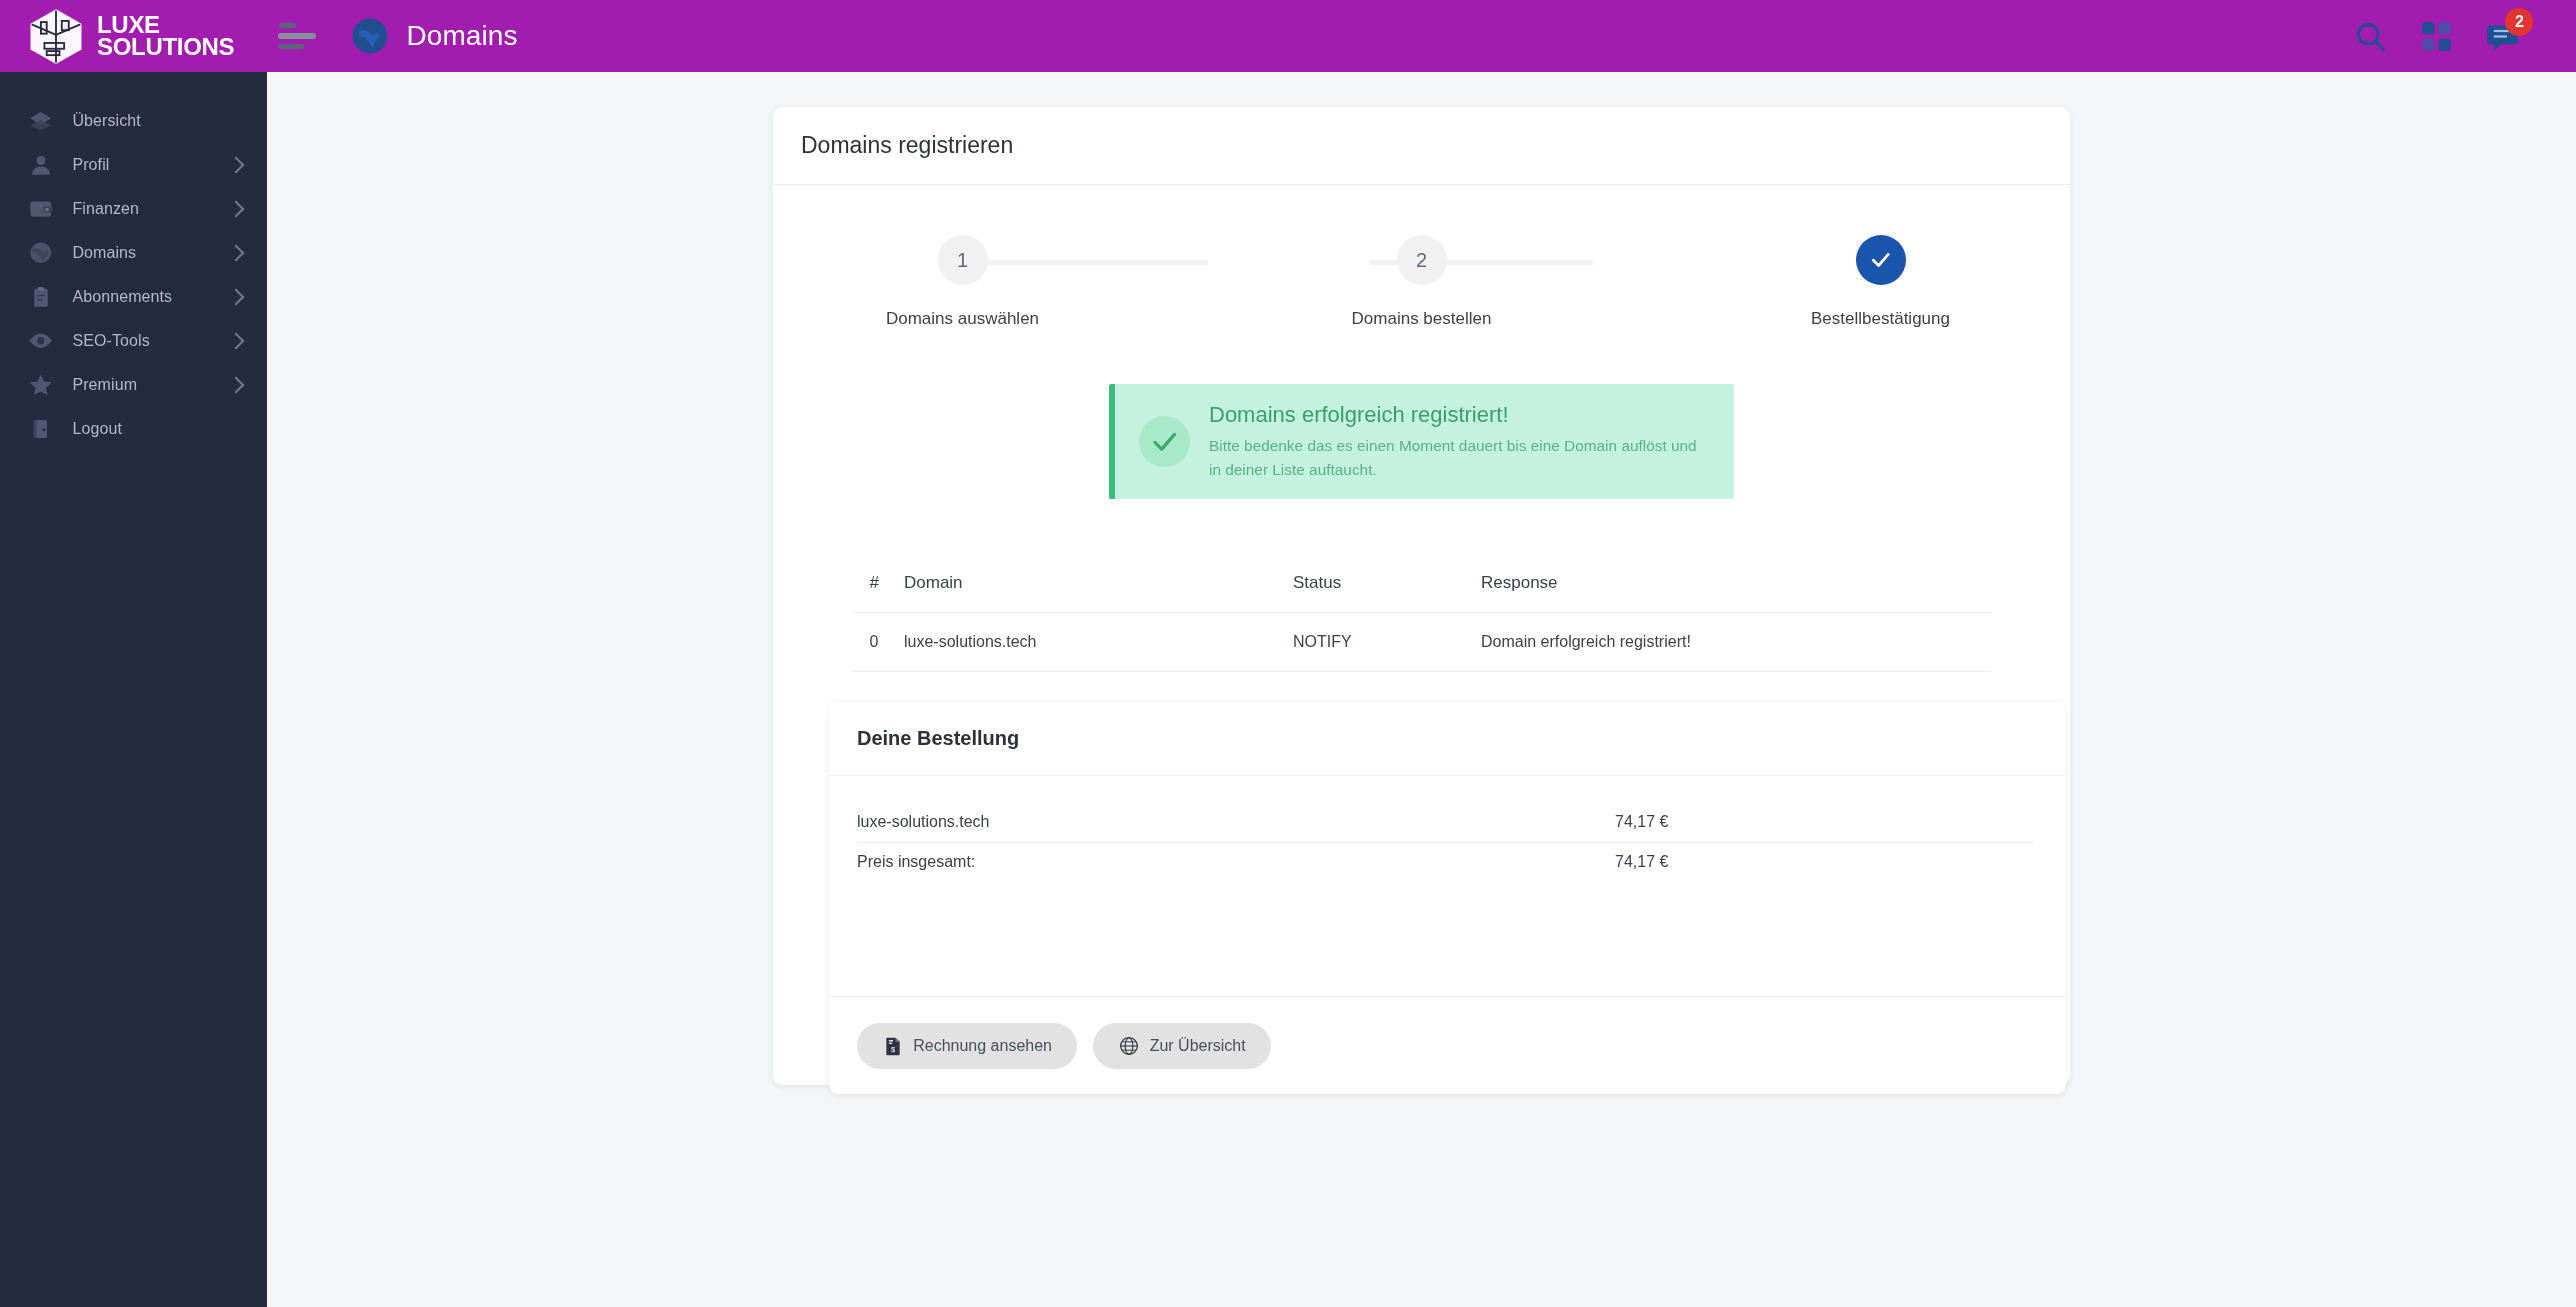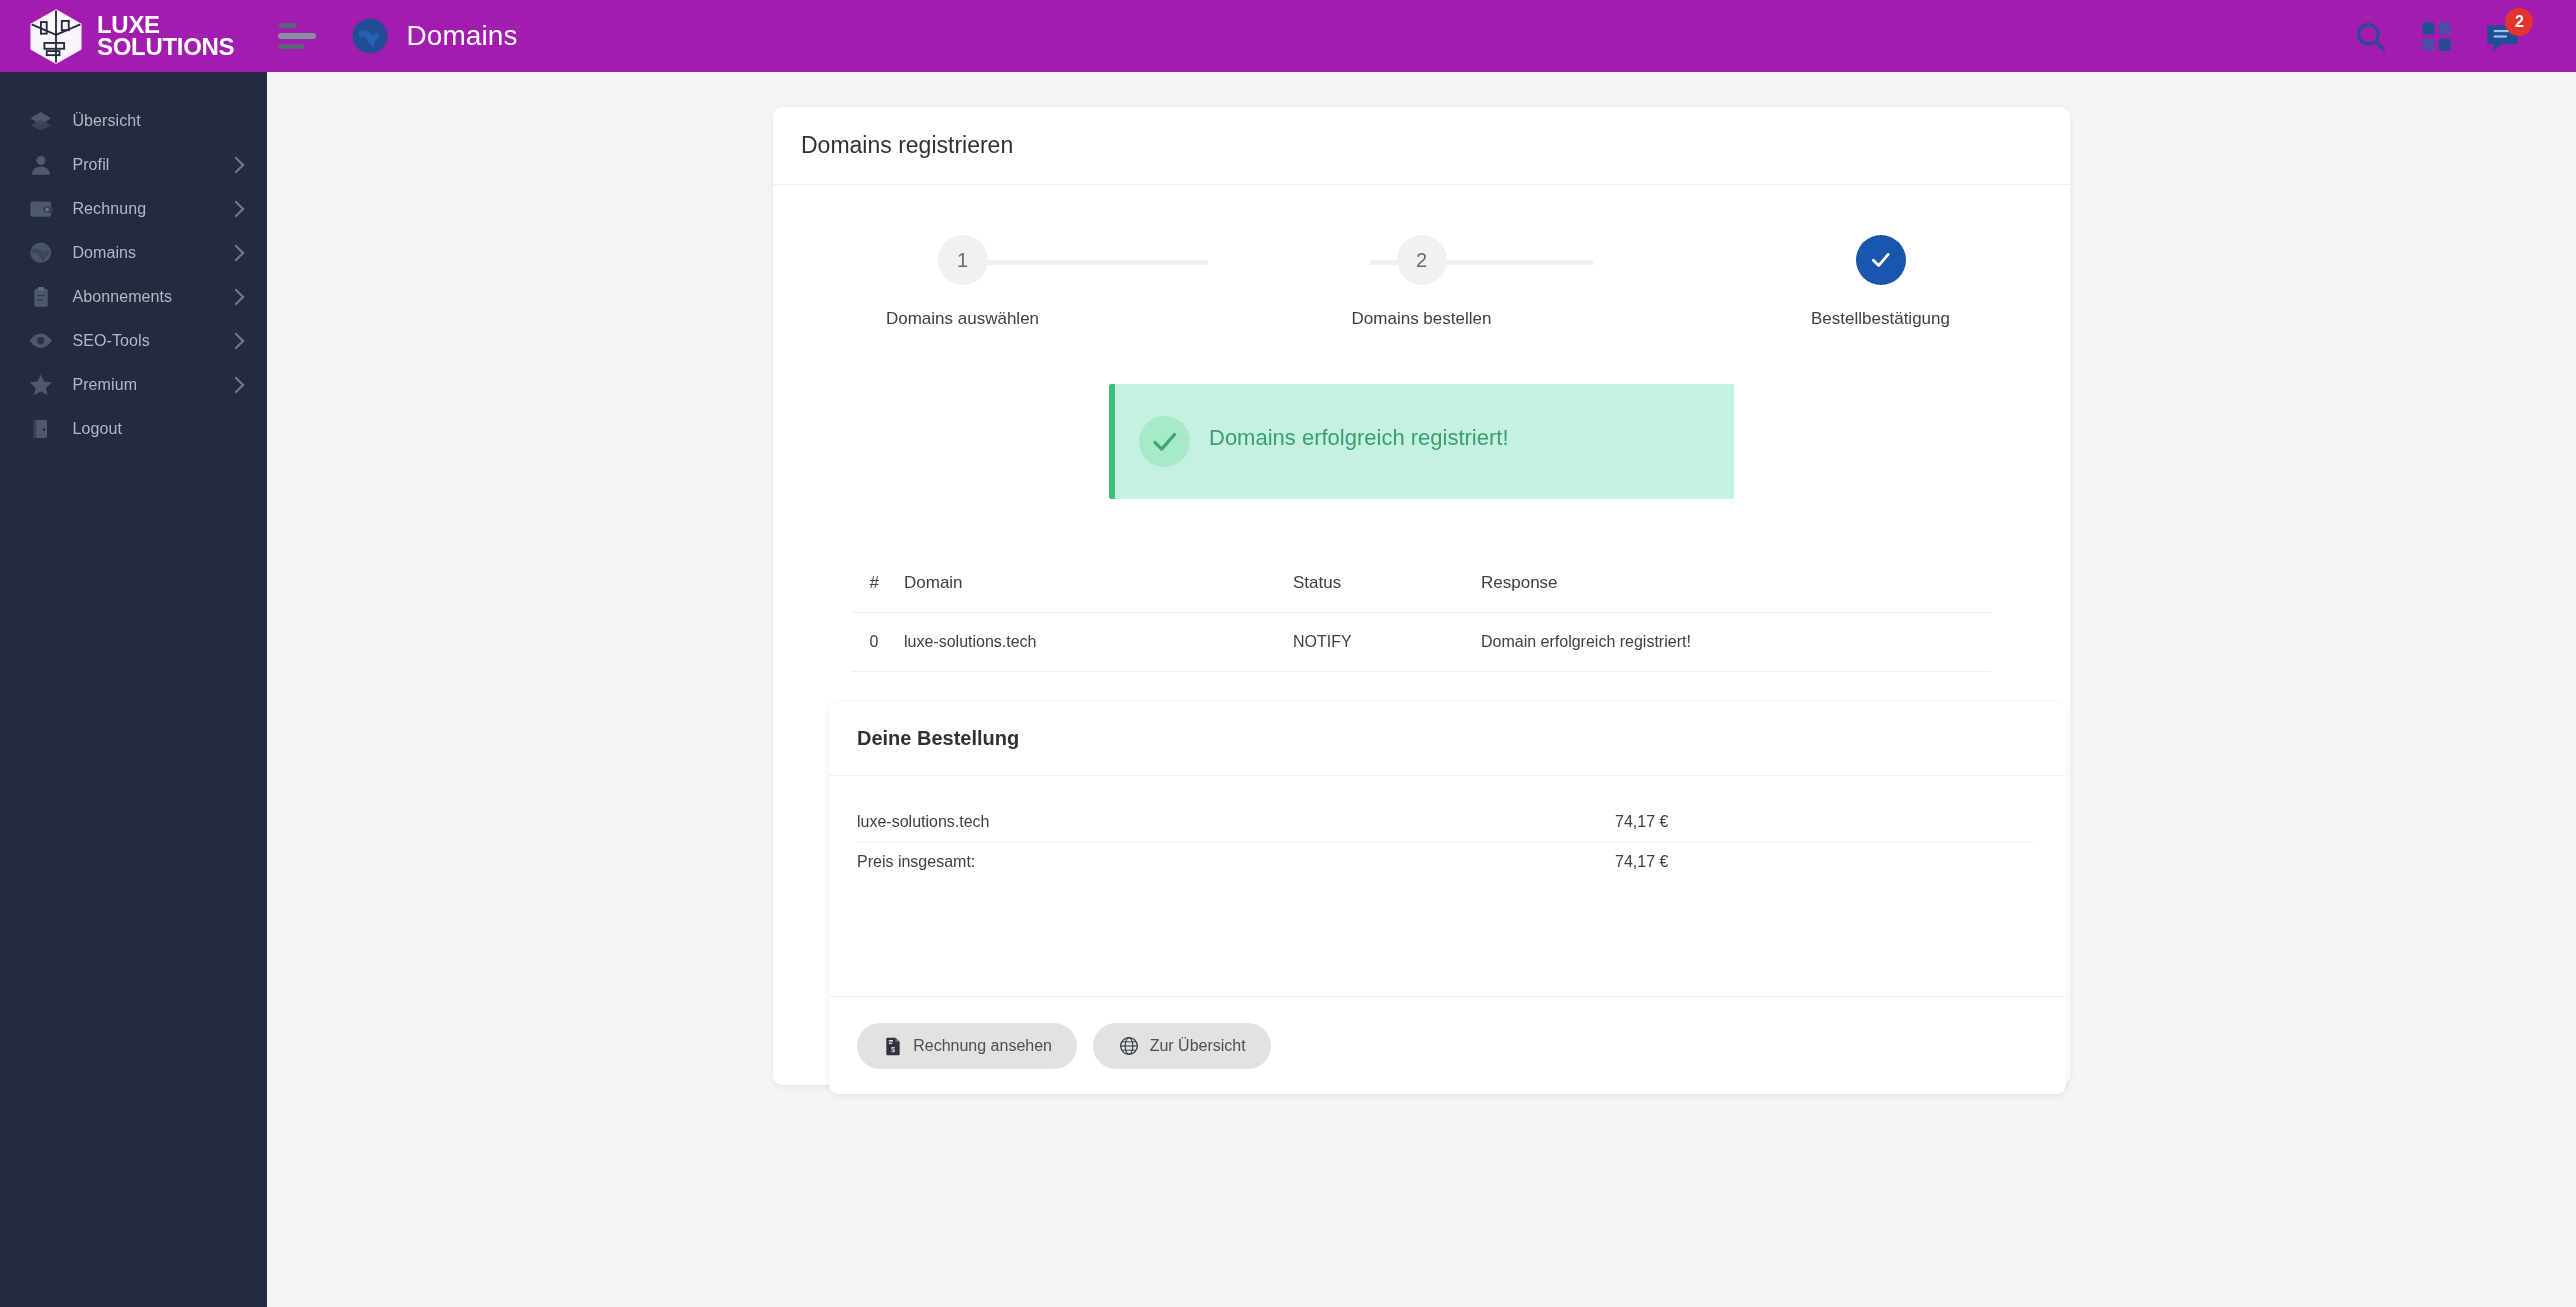--- a/index.html
+++ b/index.html
@@ -318,21 +318,21 @@
   </div>
 
   <div class="nav-item">
     <span class="nav-icon">
       <svg viewBox="0 0 32 32" width="25.5" height="25.5" aria-hidden="true">
         <rect x="3" y="7" width="26" height="19" rx="3" fill="#4f5870"></rect>
         <rect x="19" y="13" width="12" height="8" rx="3" fill="#3a4359"></rect>
         <circle cx="24" cy="17" r="2.3" fill="#6a7389"></circle>
       </svg>
     </span>
-    <span class="nav-label">Rechnung</span>
+    <span class="nav-label">Finanzen</span>
     <span class="chev"></span>
   </div>
 
   <div class="nav-item">
     <span class="nav-icon">
       <svg viewBox="0 0 32 32" width="25.5" height="25.5" aria-hidden="true">
         <circle cx="16" cy="16" r="13" fill="#4a5369"></circle>
         <path d="M5 12 q6 -3 11 1 t8 -1 l3 5 -5 4 -2 7 -5 -6 -4 -5 -6 -1z" fill="#3c455a" opacity="0.9"></path>
       </svg>
     </span>
@@ -418,20 +418,21 @@
     </div>
 
     <div class="alert">
       <span class="alert-ico">
         <svg viewBox="0 0 24 24" width="29.5" height="29.5" aria-hidden="true">
           <polyline points="4,12.5 9.5,18 20,6" fill="none" stroke="#3da76f" stroke-width="2.6" stroke-linecap="round" stroke-linejoin="round"></polyline>
         </svg>
       </span>
       <span>
         <div class="alert-title">Domains erfolgreich registriert!</div>
+        <div class="alert-text">Bitte bedenke das es einen Moment dauert bis eine Domain auflöst und in deiner Liste auftaucht.</div>
       </span>
     </div>
 
     <table class="res-table">
       <thead>
         <tr>
           <th class="col-hash">#</th>
           <th class="col-domain">Domain</th>
           <th class="col-status">Status</th>
           <th>Response</th>

